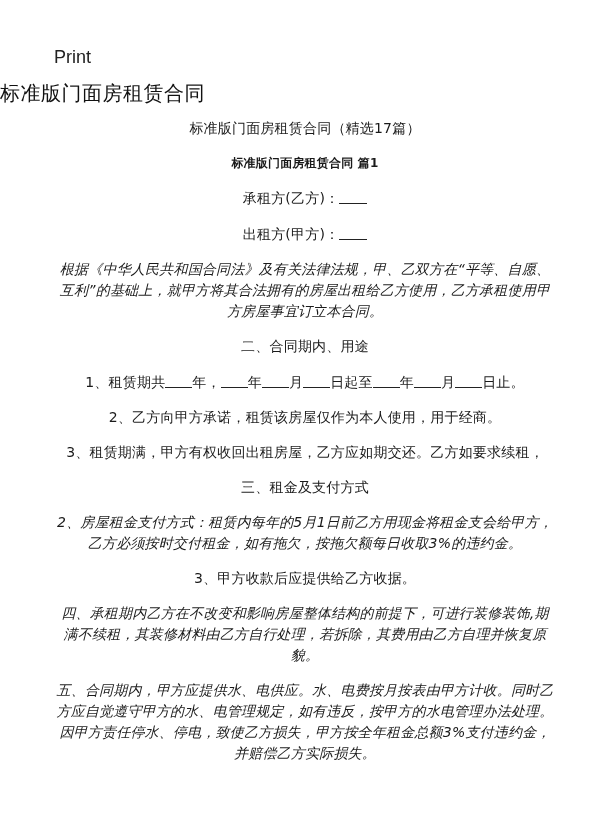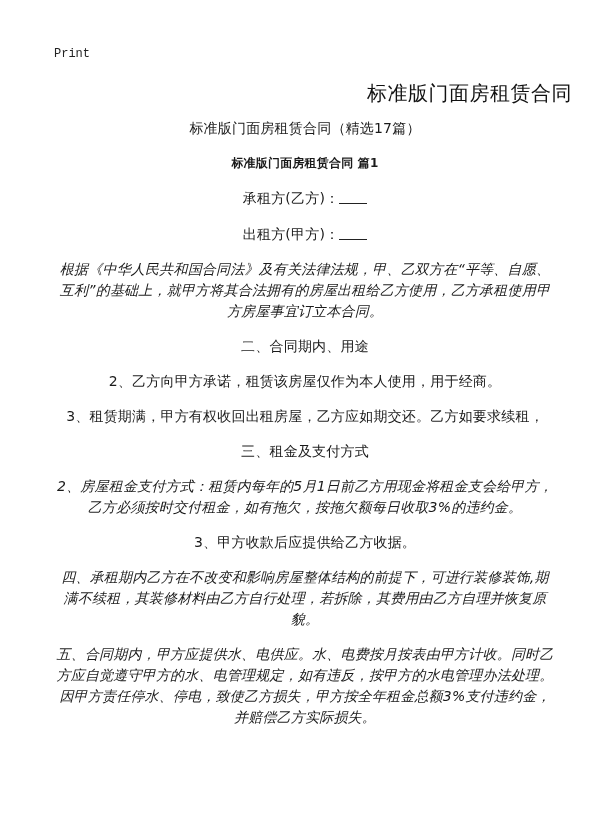--- a/index.html
+++ b/index.html
@@ -18,32 +18,32 @@
     .page {
       position: absolute;
       left: 0; top: 0;
       width: 600px;
       height: 828px;
     }
     .print-link {
       position: absolute;
       left: 54px;
       top: 47px;
-      font-family: Liberation Mono, monospace;
-      font-size: 12px;
+      font-family: Liberation Sans, sans-serif;
+      font-size: 18px;
       color: #222;
       text-decoration: none;
       cursor: pointer;
     }
     .doc-title {
       position: absolute;
       left: 0;
       width: 572px;
       top: 80px;
-      text-align: right;
+      text-align: left;
       font-size: 20px;
       font-weight: normal;
       letter-spacing: 0.5px;
       margin: 0;
       color: #111;
     }
     .content {
       position: absolute;
       left: 55px;
       top: 118px;
@@ -93,20 +93,21 @@
 
     <p><span>承租方(乙方)：</span><span class="blank short"></span></p>
 
     <p><span>出租方(甲方)：</span><span class="blank short"></span></p>
 
     <p class="para-justify">根据《中华人民共和国合同法》及有关法律法规，甲、乙双方在“平等、自愿、互利”的基础上，就甲方将其合法拥有的房屋出租给乙方使用，乙方承租使用甲方房屋事宜订立本合同。</p>
 
 
     <p>二、合同期内、用途</p>
 
+    <p><span>1、租赁期共</span><span class="blank date"></span><span>年，</span><span class="blank date"></span><span>年</span><span class="blank date"></span><span>月</span><span class="blank date"></span><span>日起至</span><span class="blank date"></span><span>年</span><span class="blank date"></span><span>月</span><span class="blank date"></span><span>日止。</span></p>
 
     <p>2、乙方向甲方承诺，租赁该房屋仅作为本人使用，用于经商。</p>
 
     <p>3、租赁期满，甲方有权收回出租房屋，乙方应如期交还。乙方如要求续租，</p>
 
     <p>三、租金及支付方式</p>
 
 
     <p class="para-justify">2、房屋租金支付方式：租赁内每年的5月1日前乙方用现金将租金支会给甲方，乙方必须按时交付租金，如有拖欠，按拖欠额每日收取3%的违约金。</p>
 

